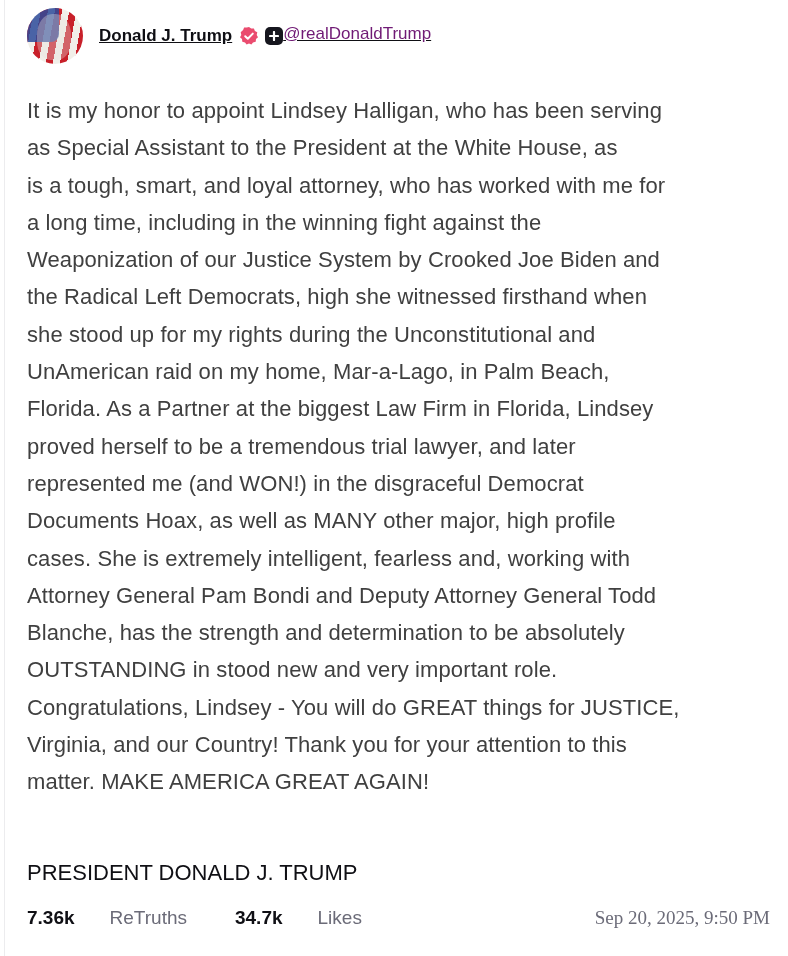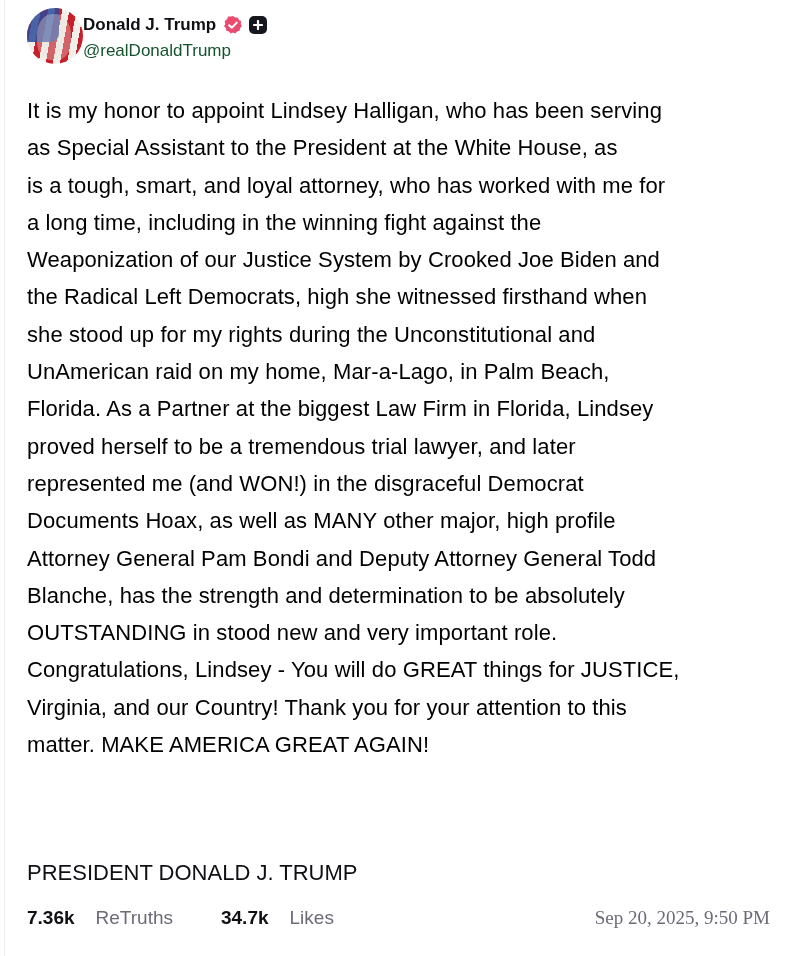--- a/index.html
+++ b/index.html
@@ -3,32 +3,32 @@
 <meta charset="utf-8">
 <style>
   html,body{margin:0;padding:0;background:#ffffff;}
   body{width:788px;height:956px;overflow:hidden;position:relative;font-family:"Liberation Sans",sans-serif;color:#0f0f14;}
   .leftrule{position:absolute;left:4px;top:0;width:1px;height:956px;background:#ececee;}
   .header{position:absolute;left:27px;top:8px;display:flex;align-items:center;}
   .avatar{width:56px;height:56px;border-radius:50%;overflow:hidden;position:relative;
     background:repeating-linear-gradient(100deg,#c8202a 0 7px,#f1efe9 7px 14px);}
   .avatar .blue{position:absolute;left:0;top:0;width:32px;height:34px;background:#2d4a9a;opacity:.85;border-bottom-right-radius:8px;}
   .avatar .face{position:absolute;left:10px;top:6px;width:34px;height:46px;border-radius:45% 45% 40% 40%;background:rgba(230,225,220,.35);}
-  .names{display:flex;flex-direction:column;}
+  .names{margin-left:16px;display:flex;flex-direction:row;text-decoration:underline;}
   .nameRow{display:flex;align-items:center;height:28px;}
   .displayName{font-weight:bold;font-size:17px;color:#0f0f14;}
   .verified{margin-left:7px;width:20px;height:20px;}
   .plus{margin-left:6px;width:18px;height:18px;border-radius:5px;background:#16161e;display:flex;align-items:center;justify-content:center;}
-  .handle{font-size:17px;color:#14532d;margin-top:2px;}
-  .body{position:absolute;left:27px;top:92px;font-size:22px;line-height:37.3px;color:#000000;letter-spacing:0.1px;}
+  .handle{font-size:17px;color:#701a75;margin-top:2px;}
+  .body{position:absolute;left:27px;top:92px;font-size:22px;line-height:37.3px;color:#404040;letter-spacing:0.1px;}
   .line{white-space:nowrap;}
   .sig{position:absolute;left:27px;top:860px;font-size:22px;color:#0f0f14;}
   .stats{position:absolute;left:27px;top:907px;font-size:19px;display:flex;align-items:baseline;gap:16px;}
   .num{font-weight:bold;color:#0f0f14;}
-  .lbl{color:#6b6b78;margin-left:5px;}
+  .lbl{color:#6b6b78;margin-left:19px;}
   .gap{width:16px;}
   .ts{position:absolute;right:18px;top:907px;font-size:19px;color:#6b6b78;font-family:Liberation Serif, serif;}
 </style>
 </head>
 <body>
 
 <div class="leftrule"></div>
 
 <div class="header">
   <div class="avatar">
@@ -58,20 +58,21 @@
   <div class="line">is a tough, smart, and loyal attorney, who has worked with me for</div>
   <div class="line">a long time, including in the winning fight against the</div>
   <div class="line">Weaponization of our Justice System by Crooked Joe Biden and</div>
   <div class="line">the Radical Left Democrats, high she witnessed firsthand when</div>
   <div class="line">she stood up for my rights during the Unconstitutional and</div>
   <div class="line">UnAmerican raid on my home, Mar-a-Lago, in Palm Beach,</div>
   <div class="line">Florida. As a Partner at the biggest Law Firm in Florida, Lindsey</div>
   <div class="line">proved herself to be a tremendous trial lawyer, and later</div>
   <div class="line">represented me (and WON!) in the disgraceful Democrat</div>
   <div class="line">Documents Hoax, as well as MANY other major, high profile</div>
+  <div class="line">cases. She is extremely intelligent, fearless and, working with</div>
   <div class="line">Attorney General Pam Bondi and Deputy Attorney General Todd</div>
   <div class="line">Blanche, has the strength and determination to be absolutely</div>
   <div class="line">OUTSTANDING in stood new and very important role.</div>
   <div class="line">Congratulations, Lindsey - You will do GREAT things for JUSTICE,</div>
   <div class="line">Virginia, and our Country! Thank you for your attention to this</div>
   <div class="line">matter. MAKE AMERICA GREAT AGAIN!</div>
 </div>
 
 <div class="sig">PRESIDENT DONALD J. TRUMP</div>
 

